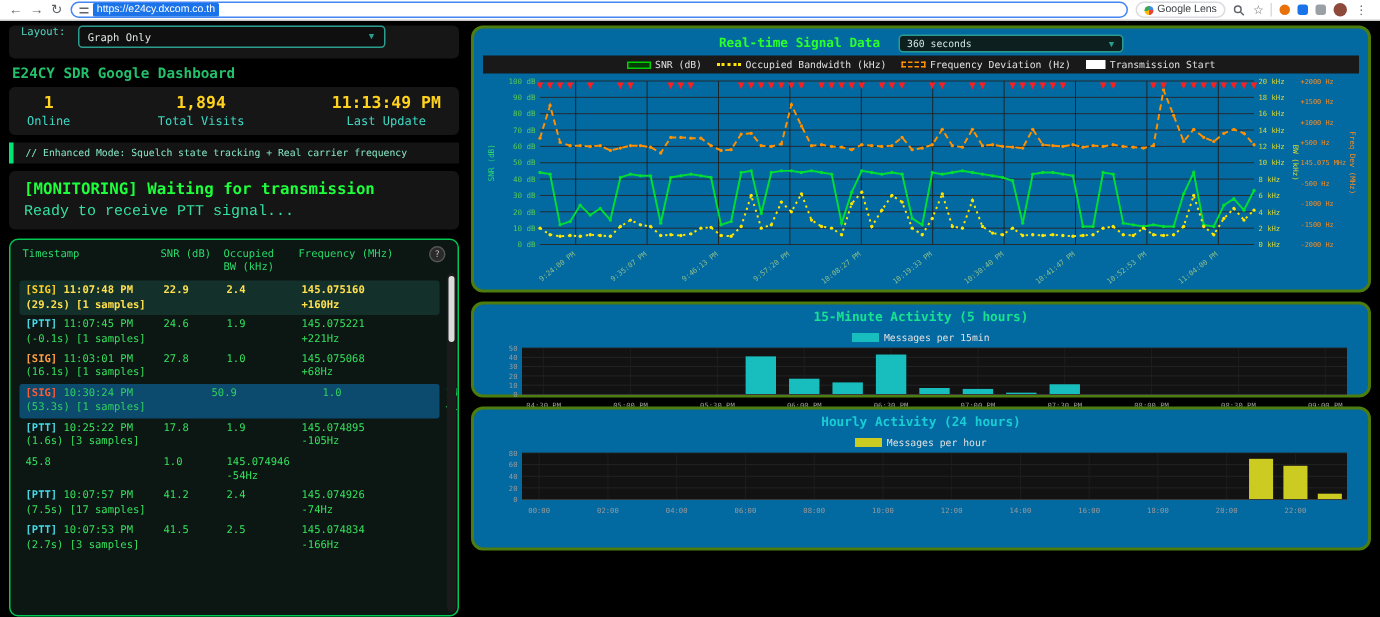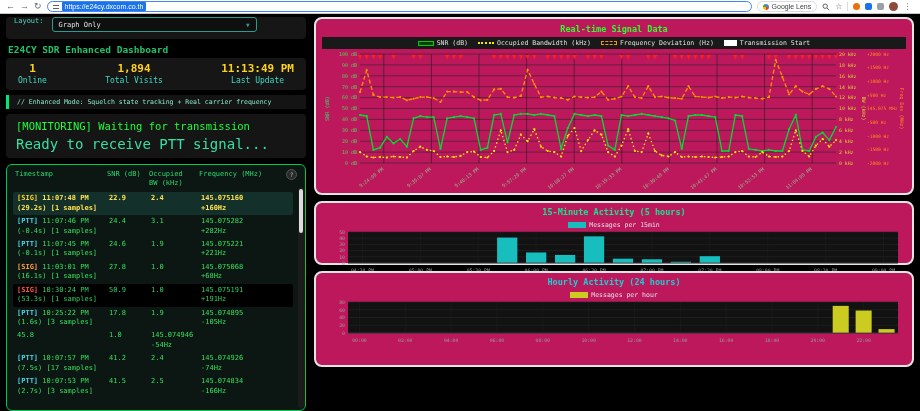--- a/index.html
+++ b/index.html
@@ -56,51 +56,51 @@
     height:32px; padding:0 12px; }
   .stat { text-align:center; }
   .stat-val { font-size:11px; font-weight:bold; color:#ffd21e; line-height:1.1; }
   .stat-lab { font-size:8px; color:#3fd9c4; }
 
   .enhanced { margin-top:5px; height:14px; background:#141414;
     border-left:3px solid #00e676; display:flex; align-items:center;
     padding:0 8px; font-size:6.5px; color:#86e8c5; }
 
   .monitor { margin-top:5px; padding:6px 10px; background:#151515; border-radius:4px; }
-  .mon-line1 { font-size:10.5px; font-weight:normal; color:#1eff3c; }
-  .mon-line2 { font-size:14px; color:#35e0a0; margin-top:4px; }
+  .mon-line1 { font-size:10.5px; font-weight:bold; color:#1eff3c; }
+  .mon-line2 { font-size:10px; color:#35e0a0; margin-top:4px;font-family:Liberation Mono, monospace; }
 
   
   .sig-table { margin-top:6px; flex:1; border:1px solid #00c853; border-radius:6px;
     background:#0c1613; overflow:hidden; position:relative;
     display:flex; flex-direction:column; }
   .tbl-head { display:grid; grid-template-columns:92px 42px 50px 1fr;
     padding:5px 16px 2px 8px; color:#2bd96b; font-size:7px; font-weight:normal;
     line-height:1.3; }
   .help-circle { position:absolute; top:4px; right:8px; width:11px; height:11px;
     border-radius:50%; background:#2a2a2a; border:1px solid #555; color:#bbb;
     font-size:6px; display:flex; align-items:center; justify-content:center; }
   .tbl-rows { flex:1; overflow:hidden; padding:2px 12px 0 6px; }
   .row { display:grid; grid-template-columns:92px 42px 50px 1fr;
     padding:2px 0 2px 4px; font-size:7px; line-height:1.35; border-radius:2px; }
   .row .tag { font-weight:bold;text-align:center; }
   .row.ptt, .row.sig { color:#35e05c; }
   .row.ptt .tag { color:#45d9e8; }
   .row.sig .tag { color:#ff9f43; }
   .row.active { background:#14302a; color:#ffe14d; font-weight:bold; }
   .row.active .tag { color:#ffd21e; }
-  .row.selected { background:#000000; color:#2fd060; }
+  .row.selected { background:#0c4a6e; color:#2fd060;gap:32px; }
   .row.selected .tag { color:#ff5a36; }
   .scrollbar { position:absolute; right:1px; top:22px; bottom:2px; width:6px;
     background:#1b1b1b; border-radius:3px; }
   .scroll-thumb { position:absolute; top:2px; left:1px; width:4px; height:44px;
     background:#dcdcdc; border-radius:2px; }
 
   
-  .chart-panel { border:2px solid #e5e5e5; border-radius:8px; background:#be185d;
+  .chart-panel { border:2px solid #4d7c0f; border-radius:8px; background:#0369a1;
     padding:2px 6px; position:relative; }
   #panel1 { height:178px; } #panel2 { height:64px; } #panel3 { height:96px; }
   .ct-row { height:16px; display:flex; align-items:center; justify-content:center; gap:12px; }
   .ct-row.small { height:13px; }
   .chart-title { font-size:8.5px; font-weight:bold; }
   #panel1 .chart-title { color:#2bff2b; }
   #panel2 .chart-title { color:#16e28f; }
   #panel3 .chart-title { color:#19cdd4; }
   .range-sel { width:150px; height:12px; background:#0d1f1f; border:1px solid #2a9d8f;
     border-radius:3px; color:#cfe8e4; font-size:6.5px; display:flex;
@@ -152,21 +152,21 @@
   <div class="left-col">
 
     <div class="panel layout-row">
       <span class="sm-label">Layout:</span>
       <div class="sel-widget">
         <span>Graph Only</span>
         <span class="sel-arrow">▼</span>
       </div>
     </div>
 
-    <div class="dash-title">E24CY SDR Enhanced Dashboard</div>
+    <div class="dash-title">E24CY SDR Google Dashboard</div>
 
     <div class="panel stats">
       <div class="stat">
         <div class="stat-val">1</div>
         <div class="stat-lab">Online</div>
       </div>
       <div class="stat">
         <div class="stat-val">1,894</div>
         <div class="stat-lab">Total Visits</div>
       </div>
@@ -194,26 +194,20 @@
         </div>
         <div>Frequency (MHz)</div>
       </div>
       <div class="help-circle">?</div>
       <div class="tbl-rows" id="tbl-rows">
           <div class="row active">
             <div><span class="tag">[SIG]</span> 11:07:48 PM (29.2s) [1 samples]</div>
             <div>22.9</div>
             <div>2.4</div>
             <div>145.075160<br>+160Hz</div>
-          </div>
-          <div class="row ptt">
-            <div><span class="tag">[PTT]</span> 11:07:46 PM (-0.4s) [1 samples]</div>
-            <div>24.4</div>
-            <div>3.1</div>
-            <div>145.075282<br>+282Hz</div>
           </div>
           <div class="row ptt">
             <div><span class="tag">[PTT]</span> 11:07:45 PM (-0.1s) [1 samples]</div>
             <div>24.6</div>
             <div>1.9</div>
             <div>145.075221<br>+221Hz</div>
           </div>
           <div class="row sig">
             <div><span class="tag">[SIG]</span> 11:03:01 PM (16.1s) [1 samples]</div>
             <div>27.8</div>
@@ -254,20 +248,24 @@
         <div class="scroll-thumb"></div>
       </div>
     </div>
   </div>
 
   <div class="right-col">
 
     <div class="chart-panel" id="panel1">
       <div class="ct-row">
         <span class="chart-title">Real-time Signal Data</span>
+        <div class="range-sel">
+          <span>360 seconds</span>
+          <span class="sel-arrow">▼</span>
+        </div>
       </div>
       <div class="legend-row">
         <span class="leg-item">
             <span class="sw-snr"></span>
             <span>SNR (dB)</span>
           </span>
         <span class="leg-item">
             <span class="sw-bw"></span>
             <span>Occupied Bandwidth (kHz)</span>
           </span>

